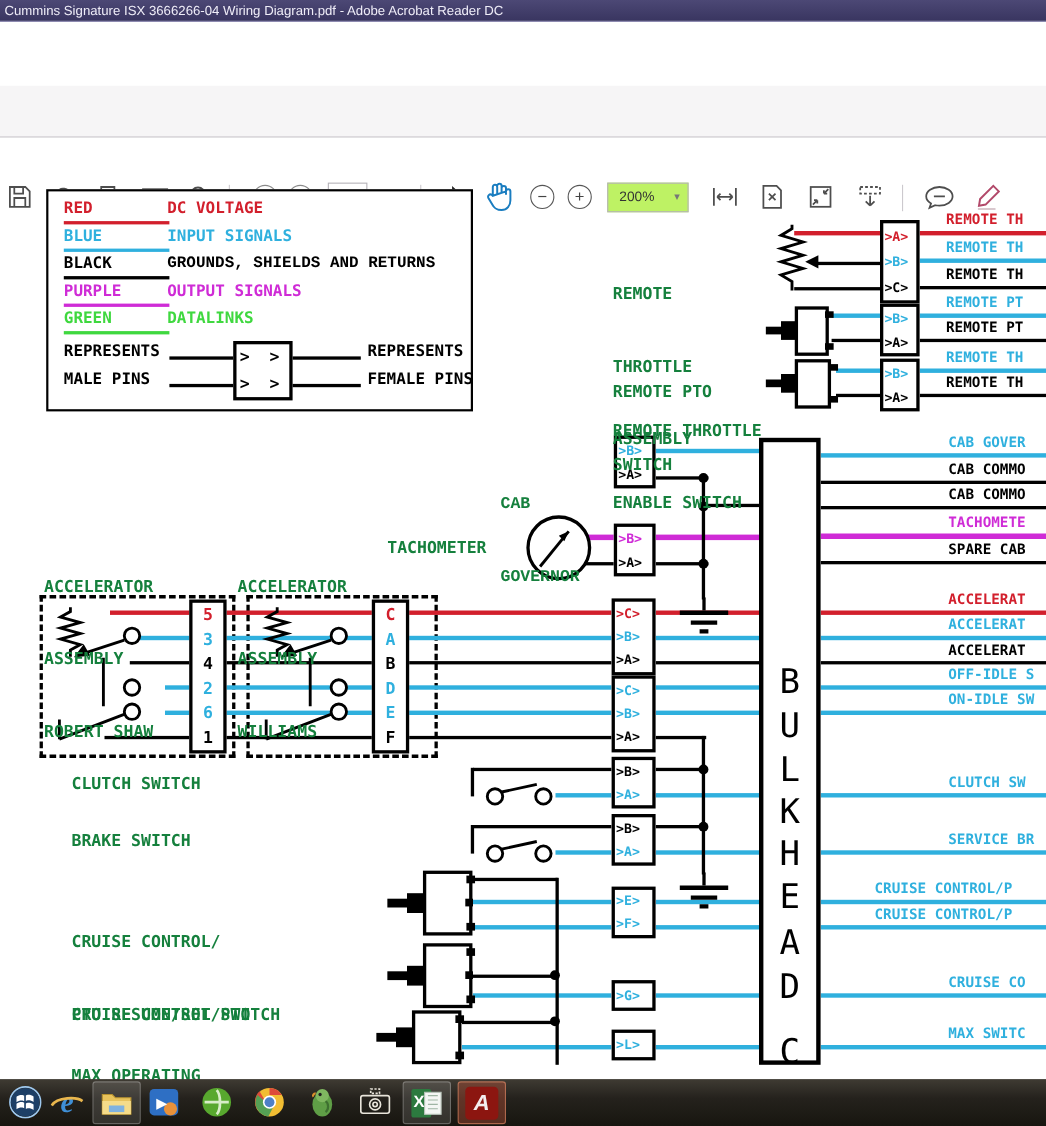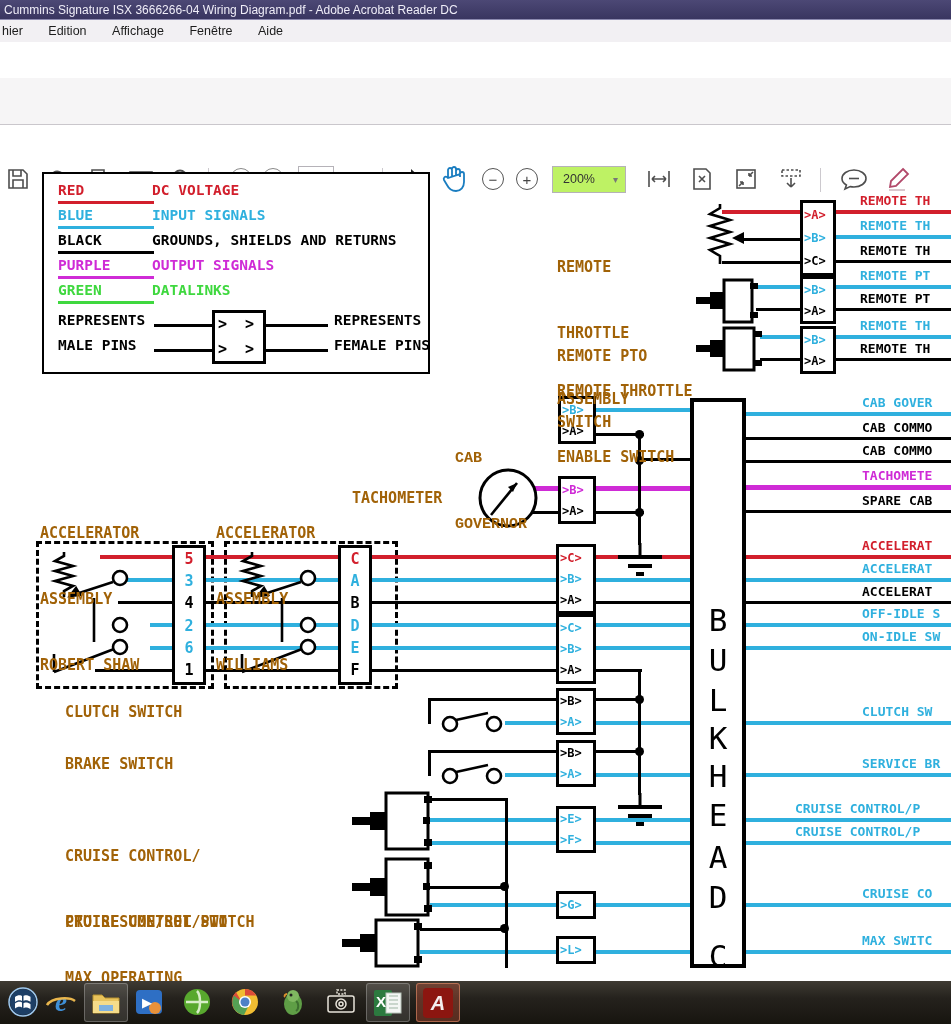--- a/index.html
+++ b/index.html
@@ -45,21 +45,21 @@
     border:1px solid #d2cfd4;border-radius:7px;box-sizing:border-box;}
   .sb-thumb{position:absolute;left:164px;top:1px;width:36px;height:9px;background:#cdcad0;
     border-radius:5px;text-align:center;line-height:8px;font-size:8px;color:#8a878d;}
   .taskbar{position:absolute;left:0;top:981px;width:951px;height:43px;z-index:50;
     background:linear-gradient(#3f3b33,#25221d 40%,#17150f);}
   .tb-slot{position:absolute;top:2px;width:44px;height:39px;border-radius:3px;}
   .tb-slot.open{background:rgba(255,255,255,0.12);border:1px solid rgba(255,255,255,0.25);box-sizing:border-box;}
   .tb-slot.active{background:rgba(210,90,60,0.35);border:1px solid rgba(255,160,120,0.5);box-sizing:border-box;}
   .tb-ic{position:absolute;left:6px;top:4px;width:30px;height:30px;}
   
-  .dt{position:absolute;font-family:"DejaVu Sans Mono",monospace;font-weight:bold;color:#a16207;
+  .dt{position:absolute;font-family:"DejaVu Sans Mono",monospace;font-weight:bold;color:#15803d;
       font-size:15px;line-height:22px;white-space:pre;z-index:6;}
   .wl-label{position:absolute;font-family:"DejaVu Sans Mono",monospace;font-weight:bold;
       font-size:13px;white-space:pre;z-index:6;}
   .hw{position:absolute;background:#000;z-index:2;}
   .dot{position:absolute;width:9px;height:9px;border-radius:50%;background:#000;z-index:3;}
   .conn{position:absolute;background:#fff;border:3px solid #000;box-sizing:border-box;z-index:4;
     display:flex;flex-direction:column;justify-content:space-around;}
   .pin{font-family:"DejaVu Sans Mono",monospace;font-weight:bold;font-size:12px;line-height:12px;
     white-space:pre;padding-left:1px;}
   .pstrip{position:absolute;background:#fff;border:3px solid #000;box-sizing:border-box;z-index:4;
@@ -83,27 +83,20 @@
 </style>
 </head>
 <body>
 
 <div id="app">
 
   <div class="titlebar">
     <span>Cummins Signature ISX 3666266-04 Wiring Diagram.pdf - Adobe Acrobat Reader DC</span>
   </div>
 
-  <div class="menubar">
-    <span>hier</span>
-    <span>Edition</span>
-    <span>Affichage</span>
-    <span>Fenêtre</span>
-    <span>Aide</span>
-  </div>
 
 
   <div class="toolbar">
     <div class="ticon" style="left:6px;">
       <svg width="24" height="24" viewBox="0 0 24 24" fill="none" stroke="#4e4e4e" stroke-width="1.6">
           <path d="M3 3h14l4 4v14H3z"></path>
           <path d="M7 3v6h8V3M7 21v-8h10v8"></path>
         </svg>
     </div>
     <div class="ticon" style="left:44px;">
@@ -336,21 +329,21 @@
           <div class="lg-name" style="top: 8px; color: rgb(210, 31, 44);">RED</div>
           <div class="lg-ul" style="top: 27px; background: rgb(210, 31, 44);"></div>
           <div class="lg-desc" style="top: 8px; color: rgb(210, 31, 44);">DC VOLTAGE</div>
 
           <div class="lg-name" style="top: 33px; color: rgb(47, 176, 222);">BLUE</div>
           <div class="lg-ul" style="top: 52px; background: rgb(47, 176, 222);"></div>
           <div class="lg-desc" style="top: 33px; color: rgb(47, 176, 222);">INPUT SIGNALS</div>
 
           <div class="lg-name" style="top: 58px; color: rgb(0, 0, 0);">BLACK</div>
           <div class="lg-ul" style="top: 77px; background: rgb(0, 0, 0);"></div>
-          <div class="lg-desc" style="top: 58px; color: rgb(0, 0, 0);">GROUNDS, SHIELDS AND RETURNS</div>
+          <div class="lg-desc" style="top: 58px; color: rgb(0, 0, 0); font-family: Liberation Mono, monospace;">GROUNDS, SHIELDS AND RETURNS</div>
 
           <div class="lg-name" style="top: 83px; color: rgb(207, 43, 214);">PURPLE</div>
           <div class="lg-ul" style="top: 102px; background: rgb(207, 43, 214);"></div>
           <div class="lg-desc" style="top: 83px; color: rgb(207, 43, 214);">OUTPUT SIGNALS</div>
 
           <div class="lg-name" style="top: 108px; color: rgb(63, 216, 63);">GREEN</div>
           <div class="lg-ul" style="top: 127px; background: rgb(63, 216, 63);"></div>
           <div class="lg-desc" style="top: 108px; color: rgb(63, 216, 63);">DATALINKS</div>
         </div>
       <div class="repbx" style="left:14px;top:138px;">REPRESENTS</div>

